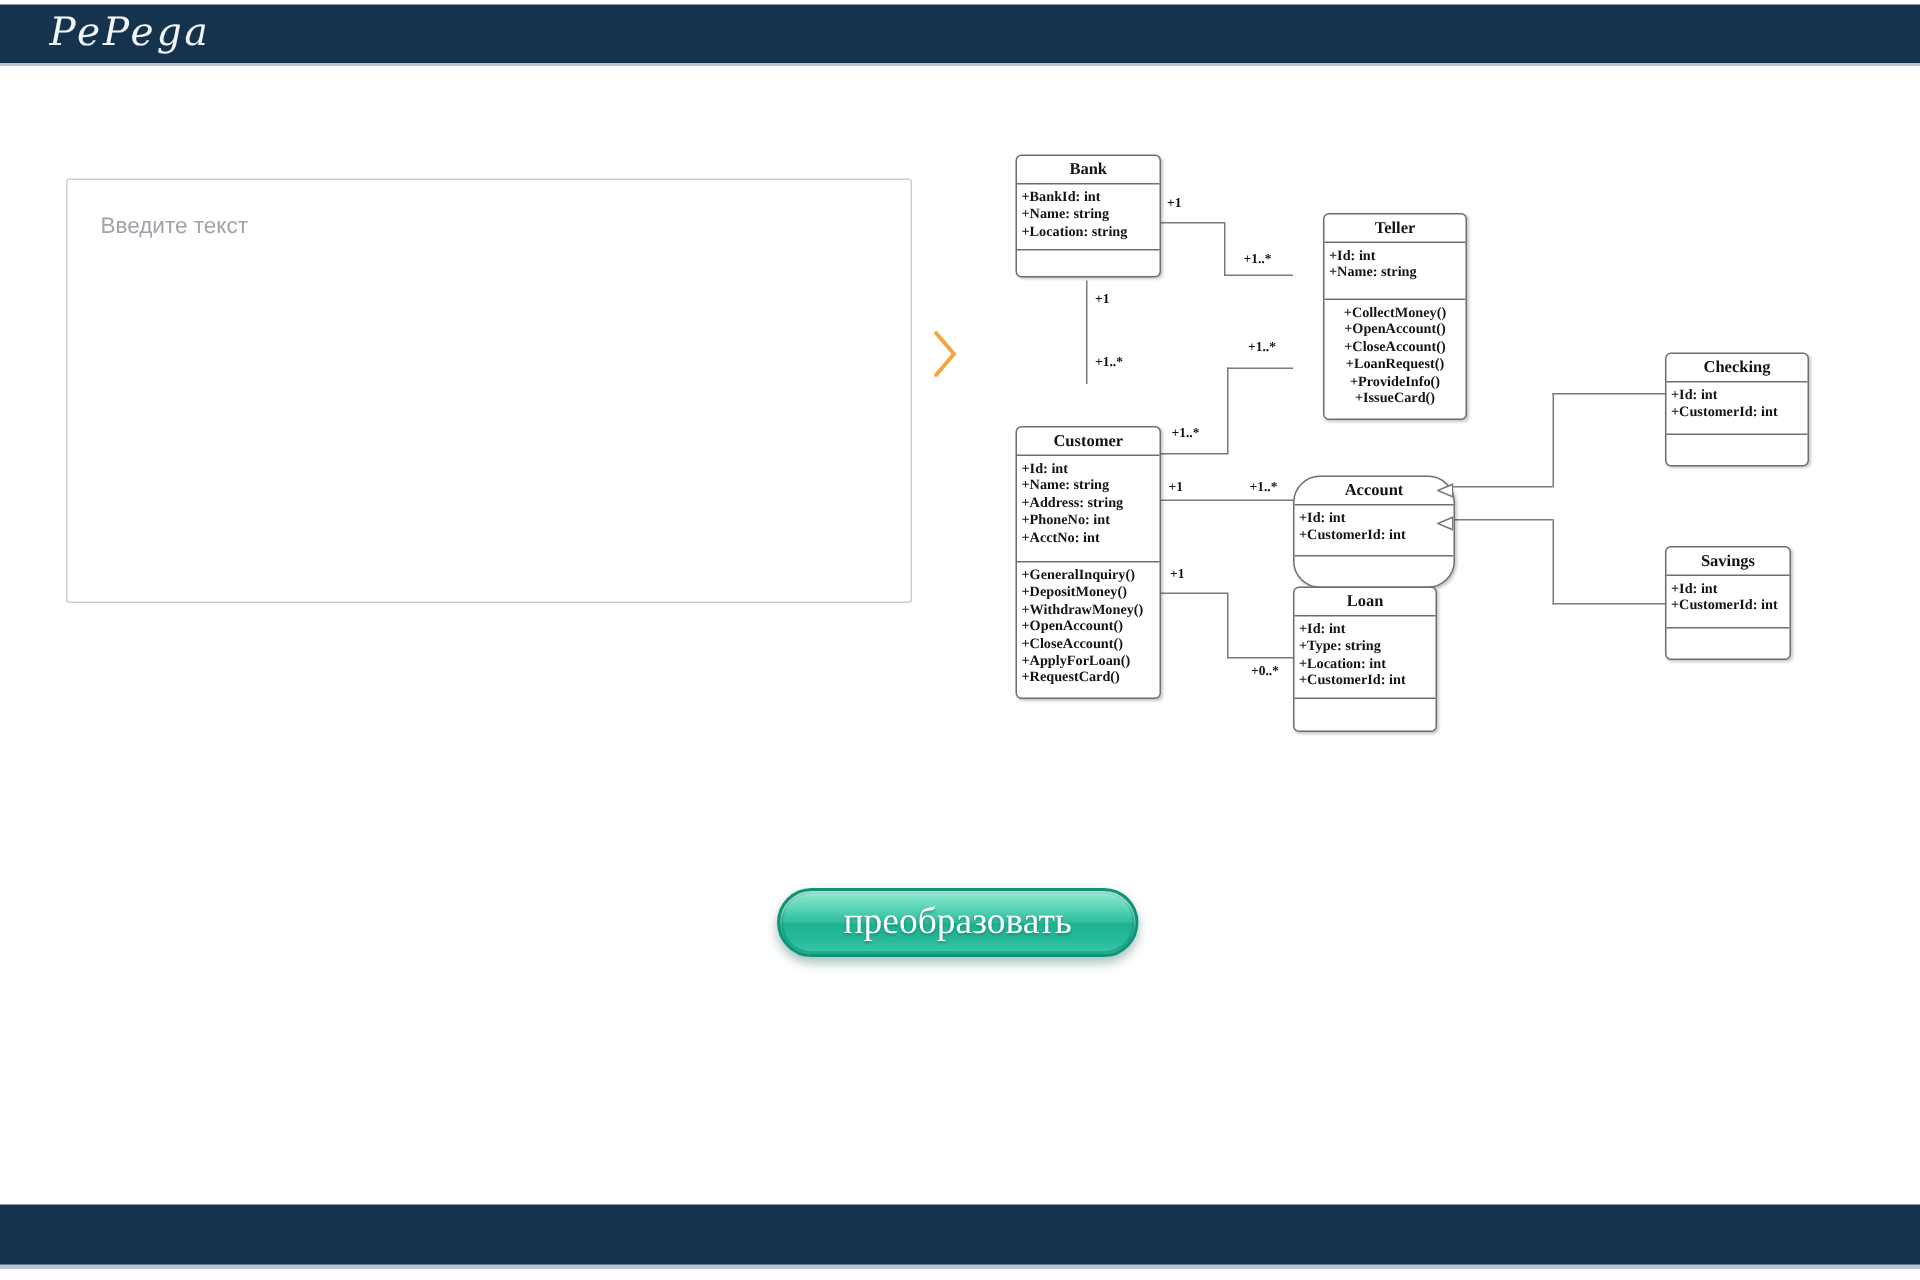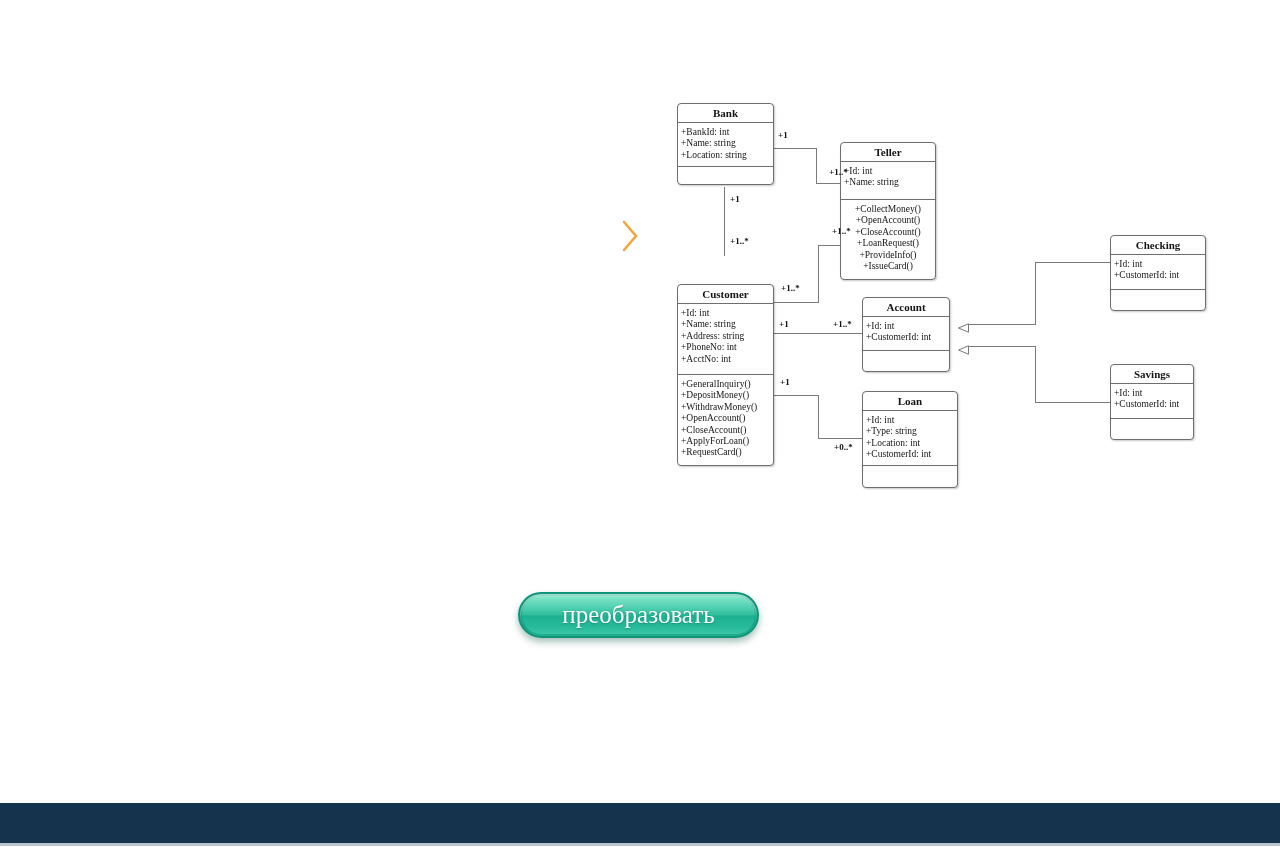--- a/index.html
+++ b/index.html
@@ -61,33 +61,37 @@
     box-shadow: 1px 1px 2px rgba(0,0,0,.22);
     font-family: "Liberation Serif", serif; color: #141414;
   }
   .uml-title {
     height: 19px; line-height: 19px; text-align: center;
     font-weight: bold; font-size: 11px;
     border-bottom: 1px solid var(--box-border);
   }
   .uml-attrs { border-bottom: 1px solid var(--box-border); }
   .uml-attrs, .uml-methods { padding: 4px 3px; overflow: hidden; }
-  .uml-line { font-weight: normal; font-size: 9.5px; line-height: 11.4px; white-space: nowrap; }
+  .uml-line { font-weight: bold; font-size: 9.5px; line-height: 11.4px; white-space: nowrap; }
   .mult-label {
     position: absolute; font-family: "Liberation Serif", serif;
     font-weight: bold; font-size: 9px; color: #111; white-space: nowrap;
   }
   .inherit-arrow { position: absolute; width: 11px; height: 10px; }
 </style>
 </head>
 <body>
 
 <div class="page">
 
-
+  <header class="app-header">
+    <div class="app-logo">PePega</div>
+  </header>
+
+  <textarea class="source-text" placeholder="Введите текст" style=""></textarea>
 
   <div class="chevron-wrap">
     <svg width="20" height="34" viewBox="0 0 20 34">
       <polyline points="4,3 16,17 4,31" fill="none" stroke="var(--chevron-orange)" stroke-width="2.6" stroke-linecap="round" stroke-linejoin="round"></polyline>
     </svg>
   </div>
 
   <div class="diagram-layer" id="diagram-layer">
       <div class="seg" style="left: 774px; top: 148px; width: 42px; height: 1px;"></div>
       <div class="seg" style="left: 816px; top: 148px; width: 1px; height: 36px;"></div>
@@ -108,21 +112,21 @@
       <div class="seg" style="left: 968px; top: 346px; width: 67px; height: 1px;"></div>
       <div class="uml-class" style="left: 677px; top: 103px; width: 97px;">
         <div class="uml-title">Bank</div>
         <div class="uml-attrs" style="height: 44px;">
           <div class="uml-line">+BankId: int</div>
           <div class="uml-line">+Name: string</div>
           <div class="uml-line">+Location: string</div>
         </div>
         <div class="uml-methods" style="height: 17px;"></div>
       </div>
-      <div class="uml-class" style="left: 840px; top: 142px; width: 96px;">
+      <div class="uml-class" style="left: 882px; top: 142px; width: 96px;">
         <div class="uml-title">Teller</div>
         <div class="uml-attrs" style="height: 38px;">
           <div class="uml-line">+Id: int</div>
           <div class="uml-line">+Name: string</div>
         </div>
         <div class="uml-methods" style="height: 79px; text-align: center;">
           <div class="uml-line">+CollectMoney()</div>
           <div class="uml-line">+OpenAccount()</div>
           <div class="uml-line">+CloseAccount()</div>
           <div class="uml-line">+LoanRequest()</div>
@@ -142,21 +146,21 @@
         <div class="uml-methods" style="height: 90px;">
           <div class="uml-line">+GeneralInquiry()</div>
           <div class="uml-line">+DepositMoney()</div>
           <div class="uml-line">+WithdrawMoney()</div>
           <div class="uml-line">+OpenAccount()</div>
           <div class="uml-line">+CloseAccount()</div>
           <div class="uml-line">+ApplyForLoan()</div>
           <div class="uml-line">+RequestCard()</div>
         </div>
       </div>
-      <div class="uml-class" style="left: 862px; top: 297px; width: 88px;">
+      <div class="uml-class" style="left: 862px; top: 317px; width: 108px; border-radius: 18px;">
         <div class="uml-title">Account</div>
         <div class="uml-attrs" style="height: 34px;">
           <div class="uml-line">+Id: int</div>
           <div class="uml-line">+CustomerId: int</div>
         </div>
         <div class="uml-methods" style="height: 20px;"></div>
       </div>
       <div class="uml-class" style="left: 862px; top: 391px; width: 96px;">
         <div class="uml-title">Loan</div>
         <div class="uml-attrs" style="height: 55px;">

